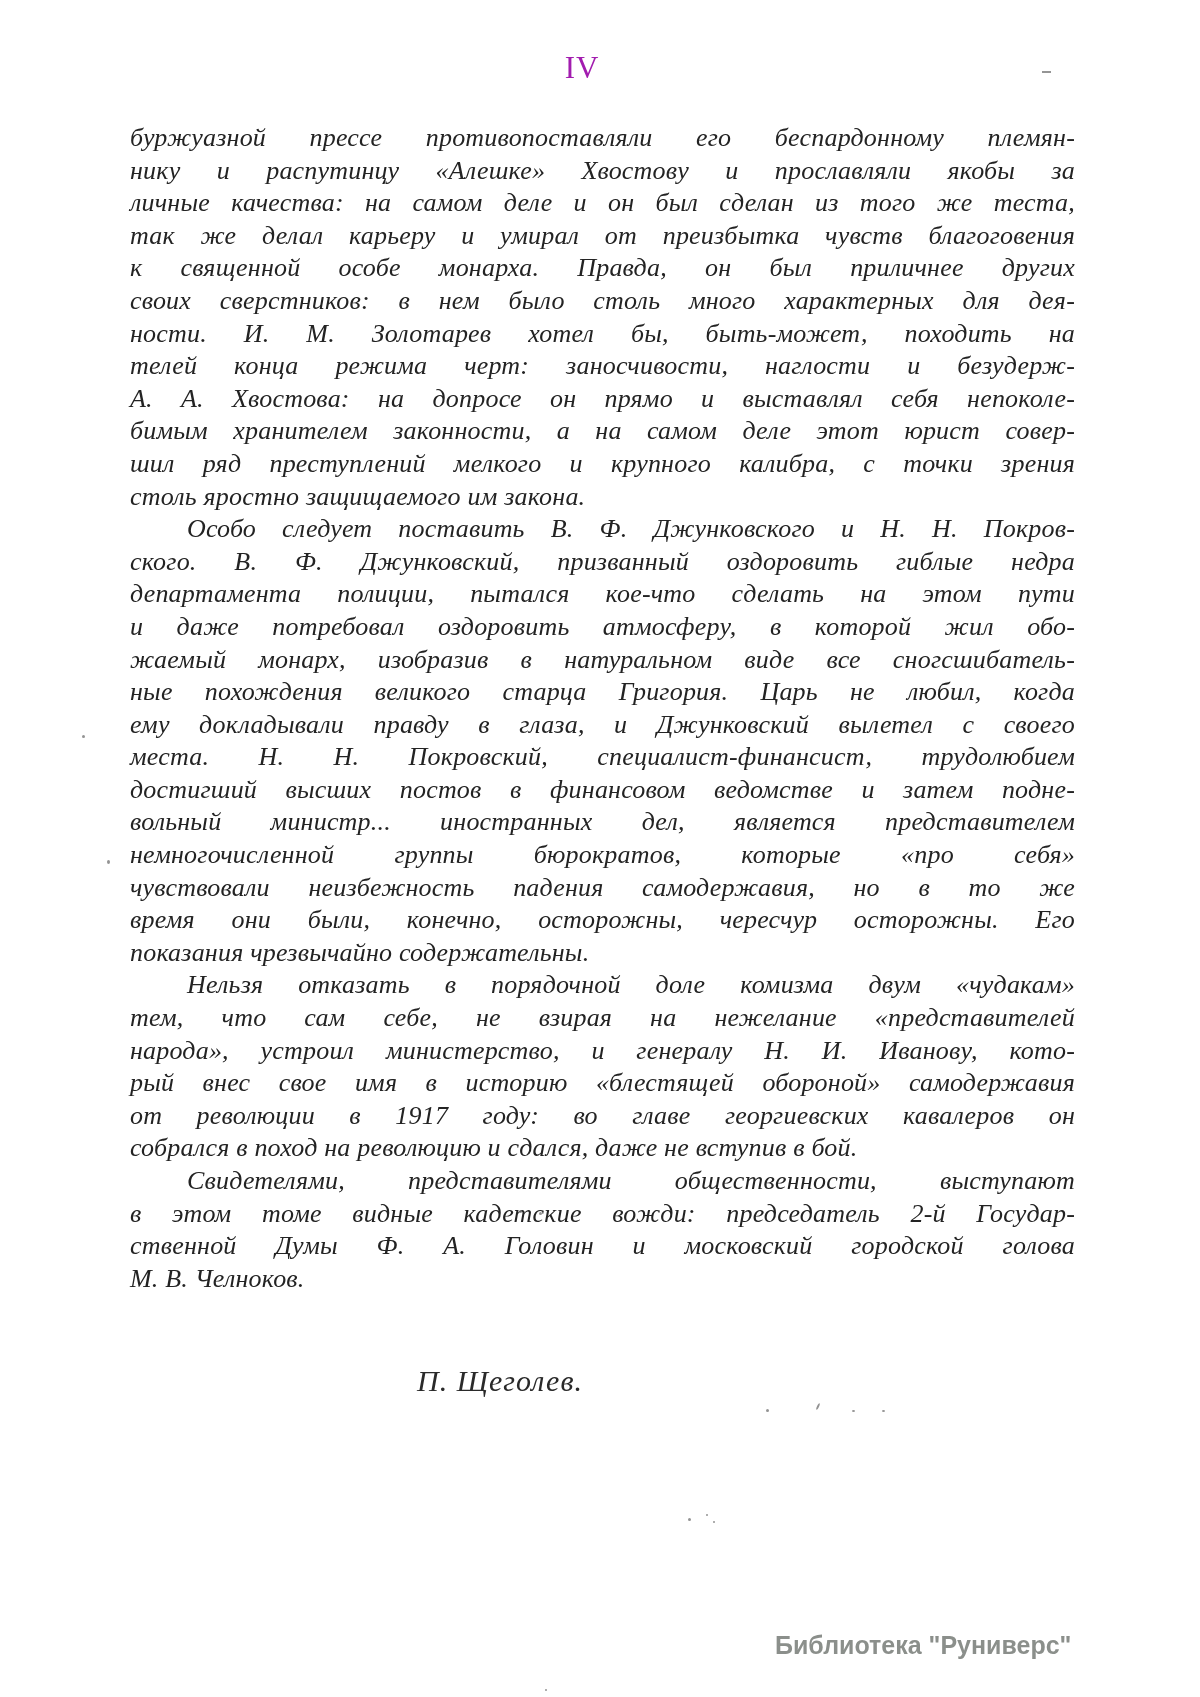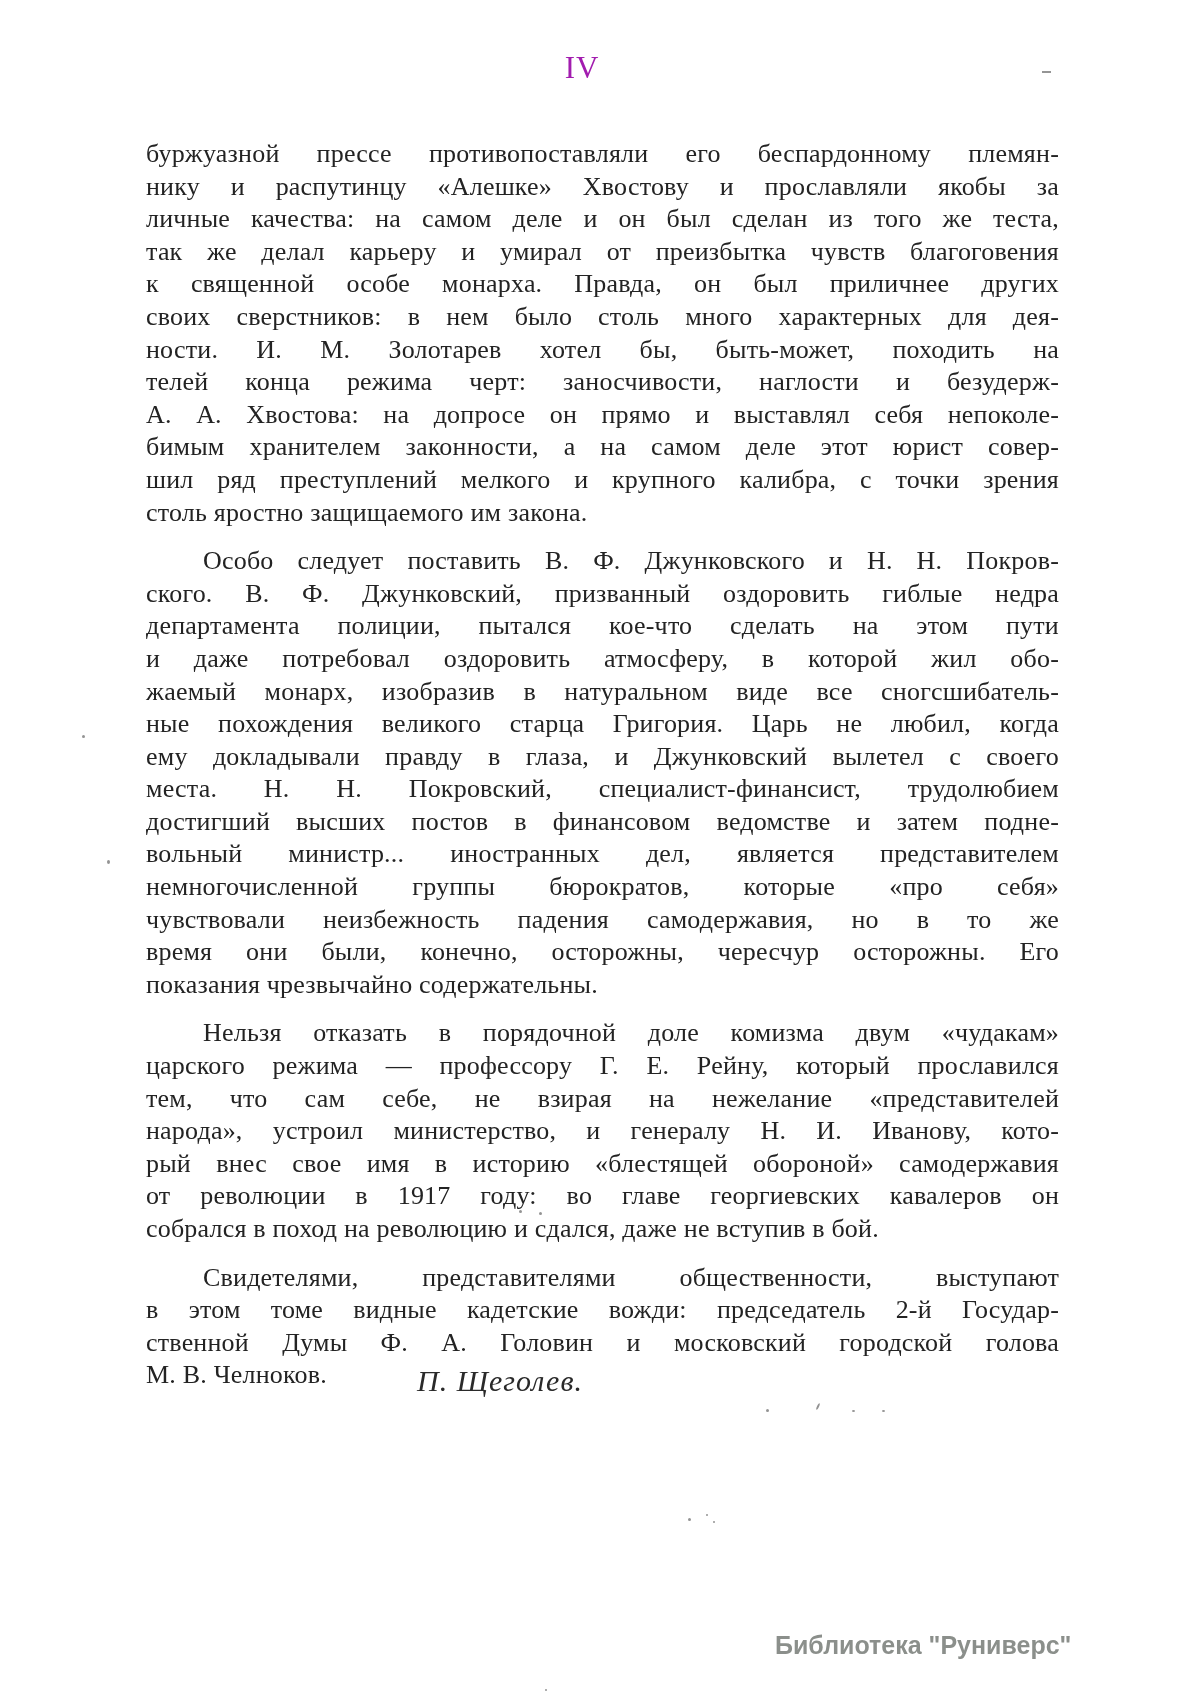--- a/index.html
+++ b/index.html
@@ -32,21 +32,21 @@
   }
   .text-block {
     position: absolute;
     top: 122px;
     left: 130px;
     width: 945px;
     font-size: 26px;
     line-height: 32.6px;
     letter-spacing: 0.2px;
   }
-  .para { margin: 16px; padding: 0; }
+  .para { margin: 0; padding: 0; font-style: italic; }
   .line {
     text-align: justify;
     text-align-last: justify;
     white-space: normal;
   }
   .line.last {
     text-align: center;
     text-align-last: left;
   }
   .line.indent {
@@ -119,21 +119,20 @@
         <div class="line">места.  Н.  Н.  Покровский,  специалист-финансист,  трудолюбием</div>
         <div class="line">достигший высших постов в финансовом ведомстве и затем подне-</div>
         <div class="line">вольный министр...  иностранных дел,  является  представителем</div>
         <div class="line">немногочисленной  группы  бюрократов,  которые  «про  себя»</div>
         <div class="line">чувствовали неизбежность падения самодержавия,  но  в  то  же</div>
         <div class="line">время они были, конечно, осторожны, чересчур осторожны.  Его</div>
         <div class="line last">показания чрезвычайно содержательны.</div>
       </div>
       <div class="para">
         <div class="line indent">Нельзя отказать в порядочной доле комизма двум «чудакам»</div>
-        <div class="line">царского режима — профессору Г. Е. Рейну, который прославился</div>
         <div class="line">тем,  что  сам  себе,  не  взирая  на  нежелание  «представителей</div>
         <div class="line">народа», устроил министерство, и генералу Н. И. Иванову, кото-</div>
         <div class="line">рый внес свое имя в историю «блестящей обороной» самодержавия</div>
         <div class="line">от революции в 1917 году:  во главе георгиевских  кавалеров  он</div>
         <div class="line last">собрался в поход на революцию и сдался, даже не вступив в бой.</div>
       </div>
       <div class="para">
         <div class="line indent">Свидетелями,  представителями  общественности,  выступают</div>
         <div class="line">в этом томе видные кадетские вожди:  председатель 2-й Государ-</div>
         <div class="line">ственной Думы Ф. А. Головин и московский городской голова</div>

